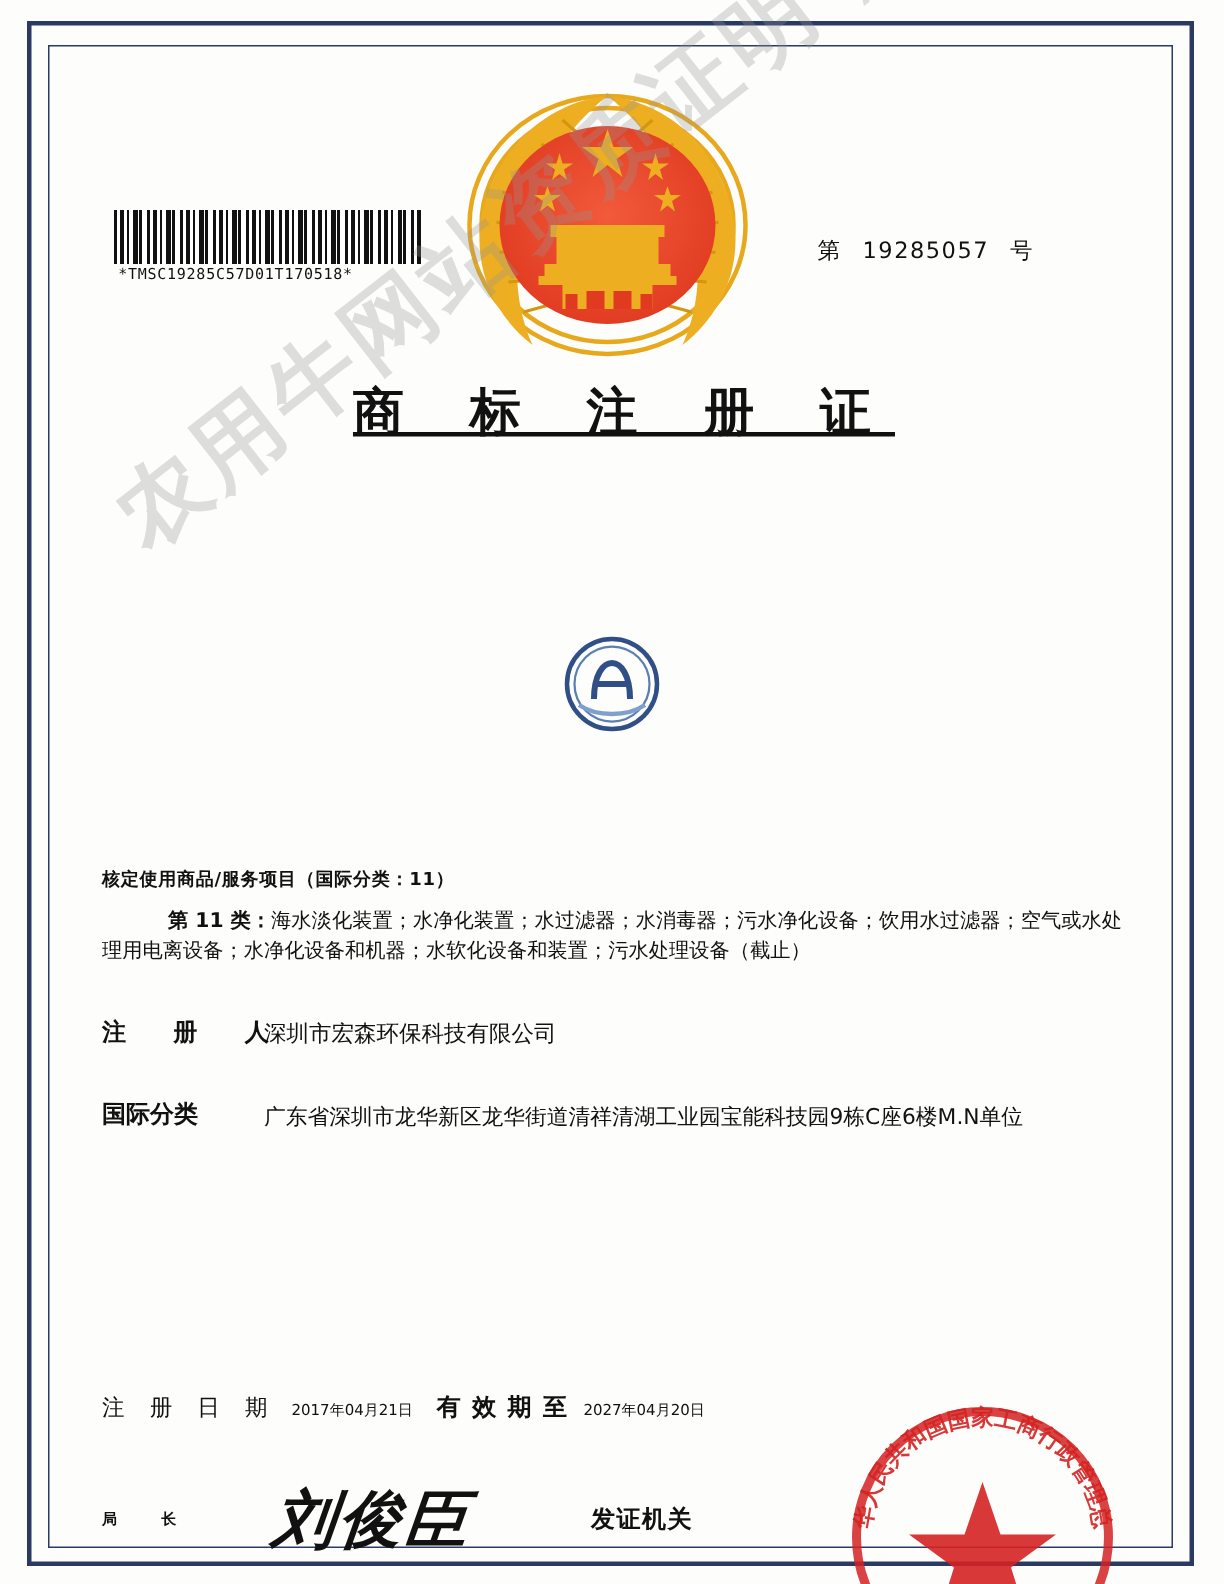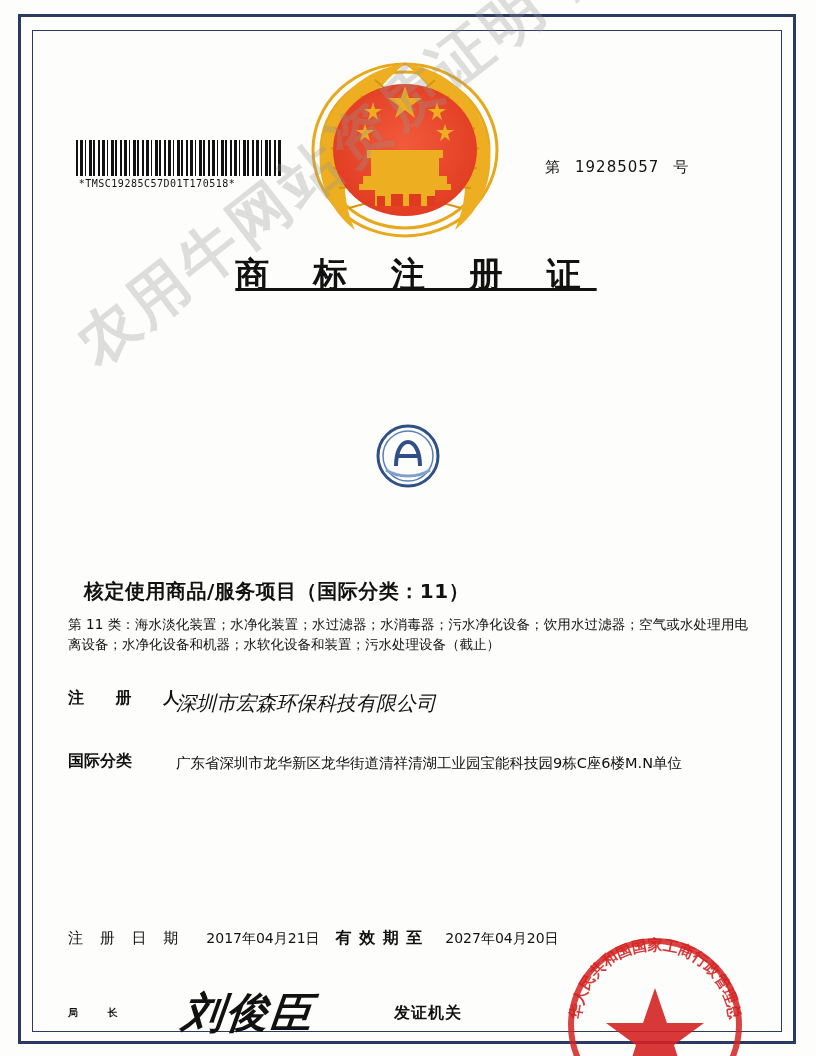--- a/index.html
+++ b/index.html
@@ -121,32 +121,32 @@
   .content {
     position: absolute;
     left: 68px;
     top: 578px;
     width: 680px;
     color: #111;
   }
   .sec-heading {
     font-family: "DejaVu Sans", sans-serif;
     font-weight: bold;
-    font-size: 20px;
+    font-size: 12px;
     letter-spacing: 0.5px;
-    margin-left: 16px;
   }
   .goods-text {
     margin-top: 9px;
     font-size: 13.5px;
     line-height: 20px;
     text-align: justify;
   }
   .goods-text b {
-    font-weight: normal;
+    font-weight: bold;
+    margin-left: 44px;
   }
 
   .field {
     display: flex;
     align-items: flex-start;
     margin-top: 34px;
   }
   .field-label {
     font-weight: bold;
     font-size: 16px;
@@ -159,43 +159,42 @@
   }
   .label-addr {
     width: 108px;
   }
   .field-value {
     font-size: 14.5px;
     line-height: 20px;
     padding-top: 2px;
   }
   .reg-name {
-    font-size: 20px;
+    font-size: 15px;
     padding-top: 2px;
-    font-style: italic;
   }
 
   
   .dates-row {
     position: absolute;
     left: 68px;
     top: 928px;
     width: 690px;
     display: flex;
     align-items: baseline;
     color: #111;
   }
   .dates-row .lbl {
     font-weight: normal;
     font-size: 15px;
     letter-spacing: 6px;
   }
   .dates-row .val {
-    font-size: 14px;
-    margin: 0 16px 0 22px;
+    font-size: 10px;
+    margin: 0 16px 0 10px;
     font-family: "DejaVu Sans", sans-serif;
   }
   .dates-row .lbl2 {
     font-weight: bold;
     font-size: 16px;
     letter-spacing: 1px;
   }
 
   
   .director-row {

